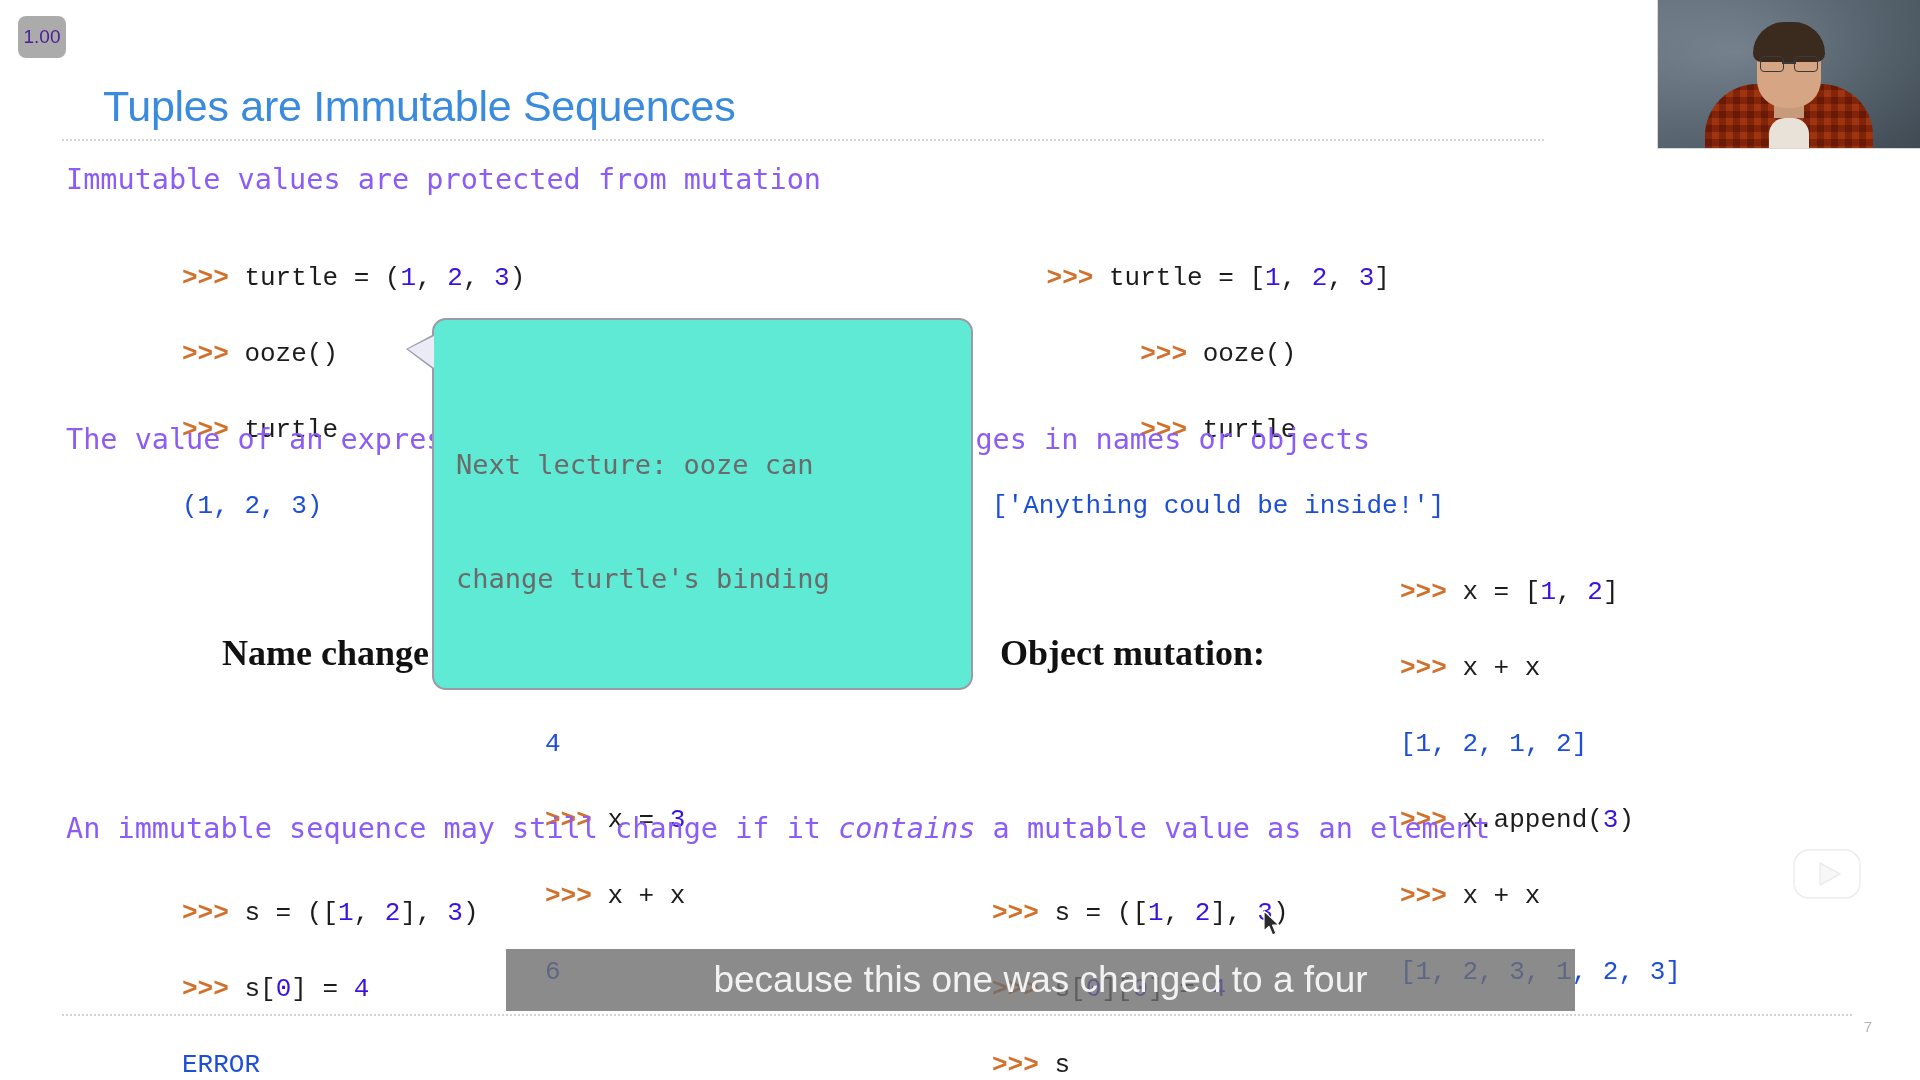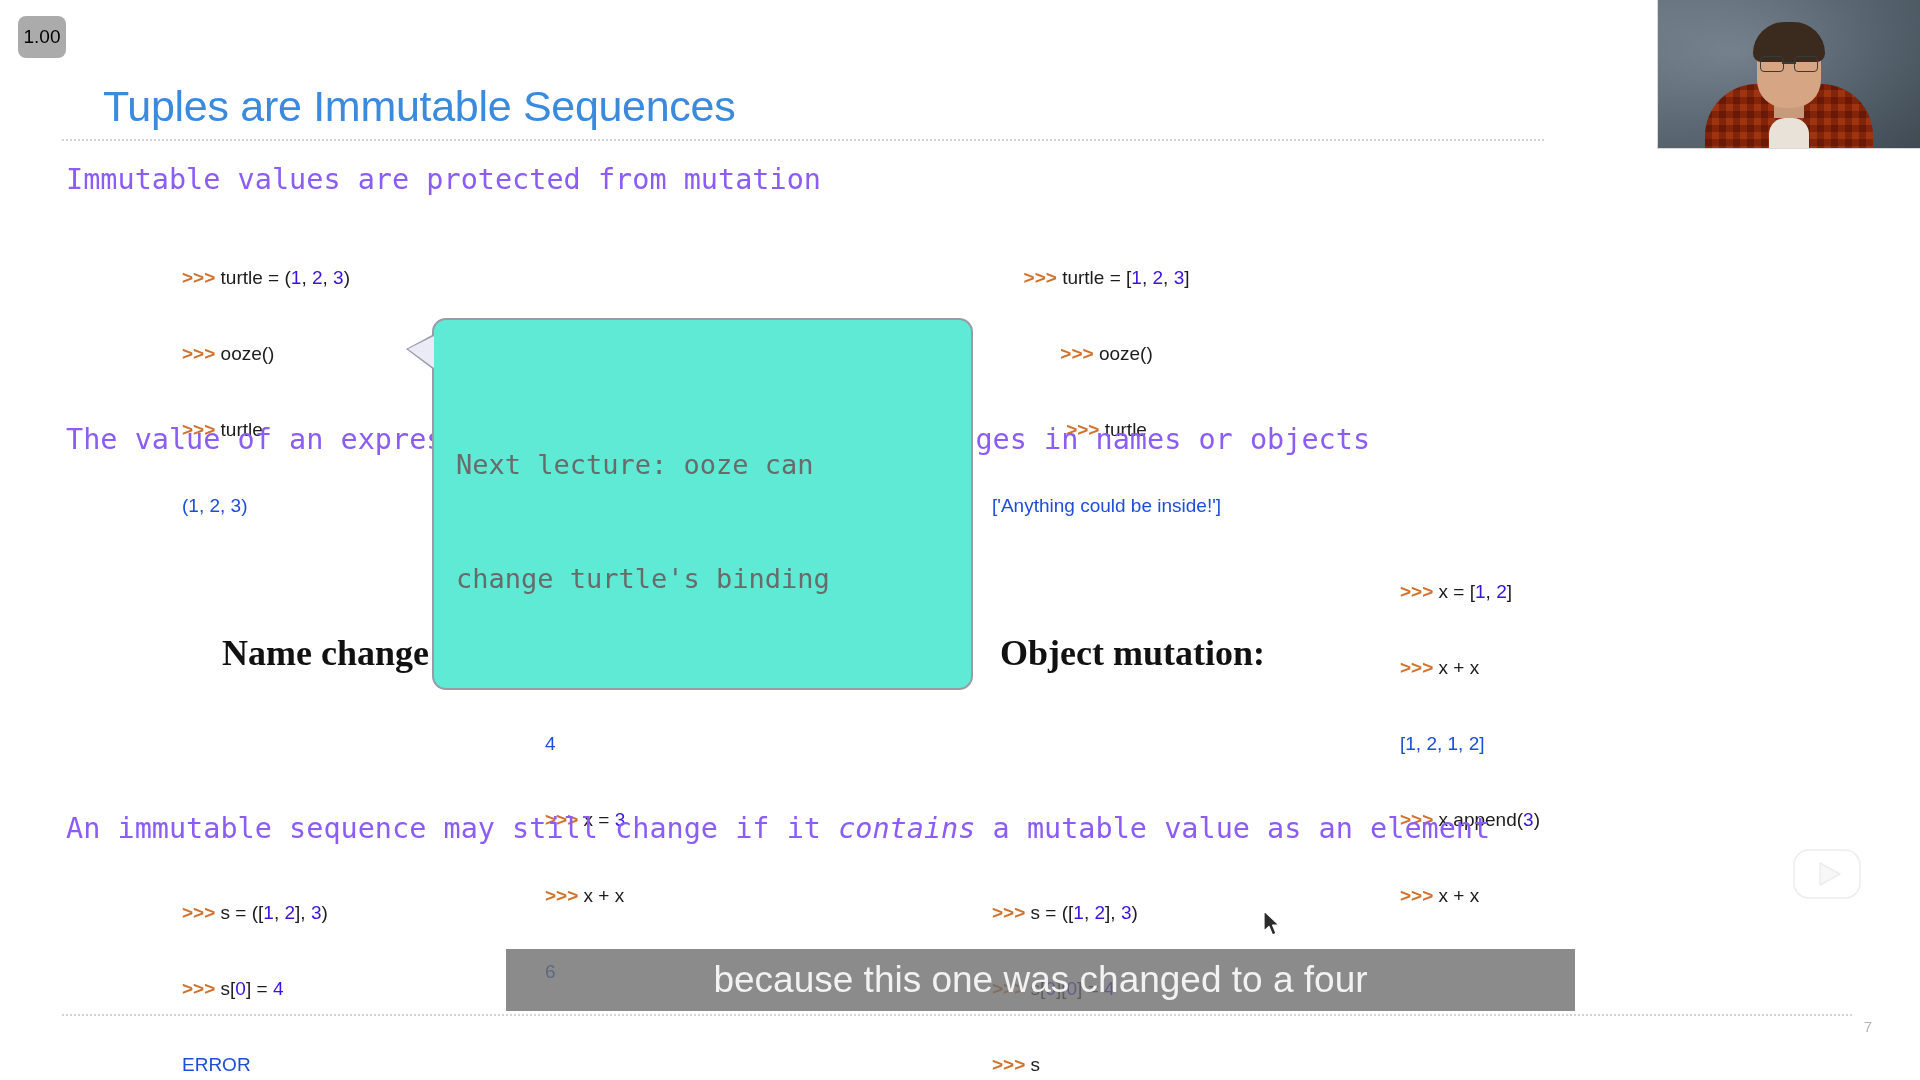--- a/index.html
+++ b/index.html
@@ -17,21 +17,21 @@
 
   
   .speed-badge {
     position: absolute;
     left: 18px;
     top: 16px;
     width: 48px;
     height: 42px;
     background: #ababab;
     border-radius: 8px;
-    color: #000000;
+    color: #4c1d95;
     font-family: "Liberation Sans", sans-serif;
     font-size: 19px;
     display: flex;
     align-items: center;
     justify-content: center;
     z-index: 40;
   }
 
   
   .webcam {
@@ -183,22 +183,22 @@
     font-size: 28.5px;
     color: #8b5cf6;
     white-space: pre;
     letter-spacing: 0px;
   }
   .prose .ital { font-style: italic; }
 
   
   .code {
     position: absolute;
-    font-family: Liberation Sans, sans-serif;
-    font-size: 19px;
+    font-family: Liberation Mono, monospace;
+    font-size: 26px;
     line-height: 38px;
     white-space: pre;
     color: #1c1c1c;
   }
   .code .p  { color: #d1712c; font-weight: 700; }   
   .code .n  { color: #3a12e0; }                      
   .code .o  { color: #1d4ed8; }                      
   .code .k  { color: #1c1c1c; }
 
   
@@ -333,21 +333,21 @@
   </div>
 
   <div class="seclabel" style="left:1000px; top:632px;">Object mutation:</div>
 
   <div class="code" style="left:1400px; top:535px;">
 <span><span class="p">&gt;&gt;&gt;</span><span class="k"> x = [</span><span class="n">1</span><span class="k">, </span><span class="n">2</span><span class="k">]</span></span>
 <br><span><span class="p">&gt;&gt;&gt;</span><span class="k"> x + x</span></span>
 <br><span class="o">[1, 2, 1, 2]</span>
 <br><span><span class="p">&gt;&gt;&gt;</span><span class="k"> x.append(</span><span class="n">3</span><span class="k">)</span></span>
 <br><span><span class="p">&gt;&gt;&gt;</span><span class="k"> x + x</span></span>
-<br>
+<br><span class="o">[1, 2, 3, 1, 2, 3]</span>
   </div>
 
   <div class="prose" style="left:66px; top:792px;margin-top:20px;"><span>An immutable sequence may still change if it </span><span class="ital">contains</span><span> a mutable value as an element</span></div>
 
   <div class="code" style="left:182px; top:856px;">
 <span><span class="p">&gt;&gt;&gt;</span><span class="k"> s = ([</span><span class="n">1</span><span class="k">, </span><span class="n">2</span><span class="k">], </span><span class="n">3</span><span class="k">)</span></span>
 <br><span><span class="p">&gt;&gt;&gt;</span><span class="k"> s[</span><span class="n">0</span><span class="k">] = </span><span class="n">4</span></span>
 <br><span class="o">ERROR</span>
   </div>
 

